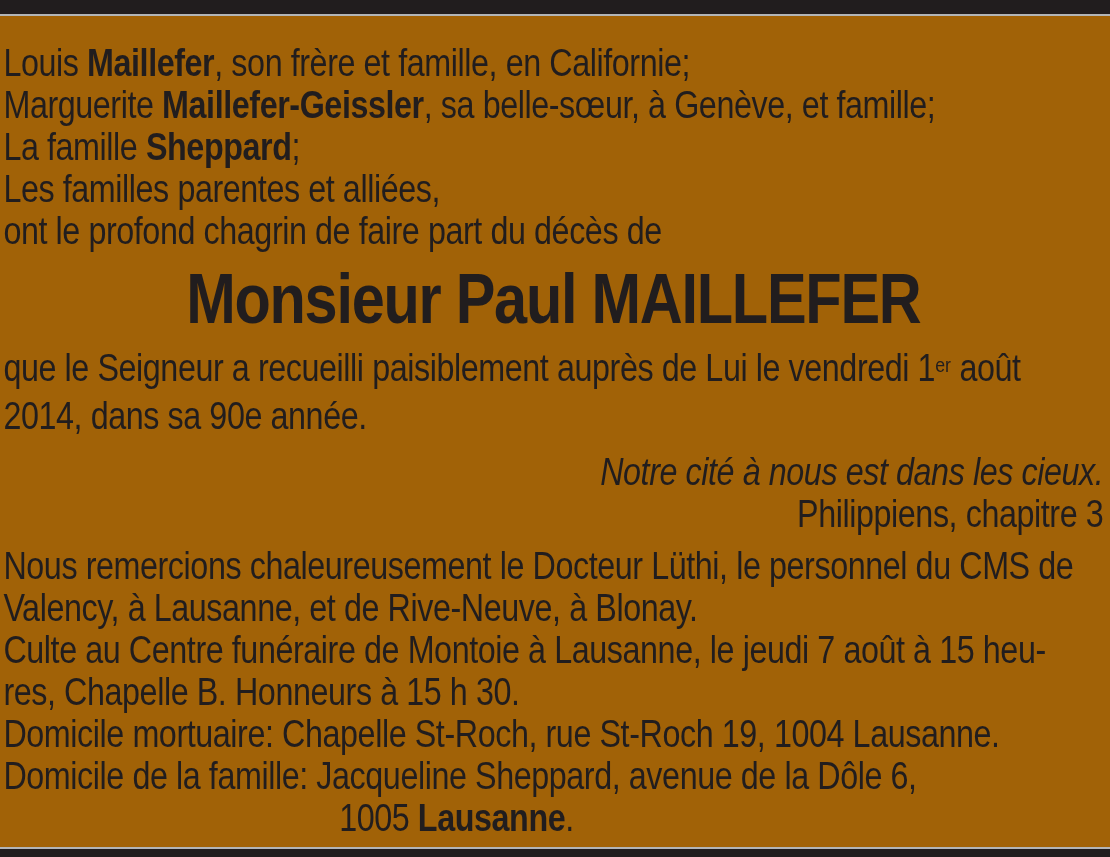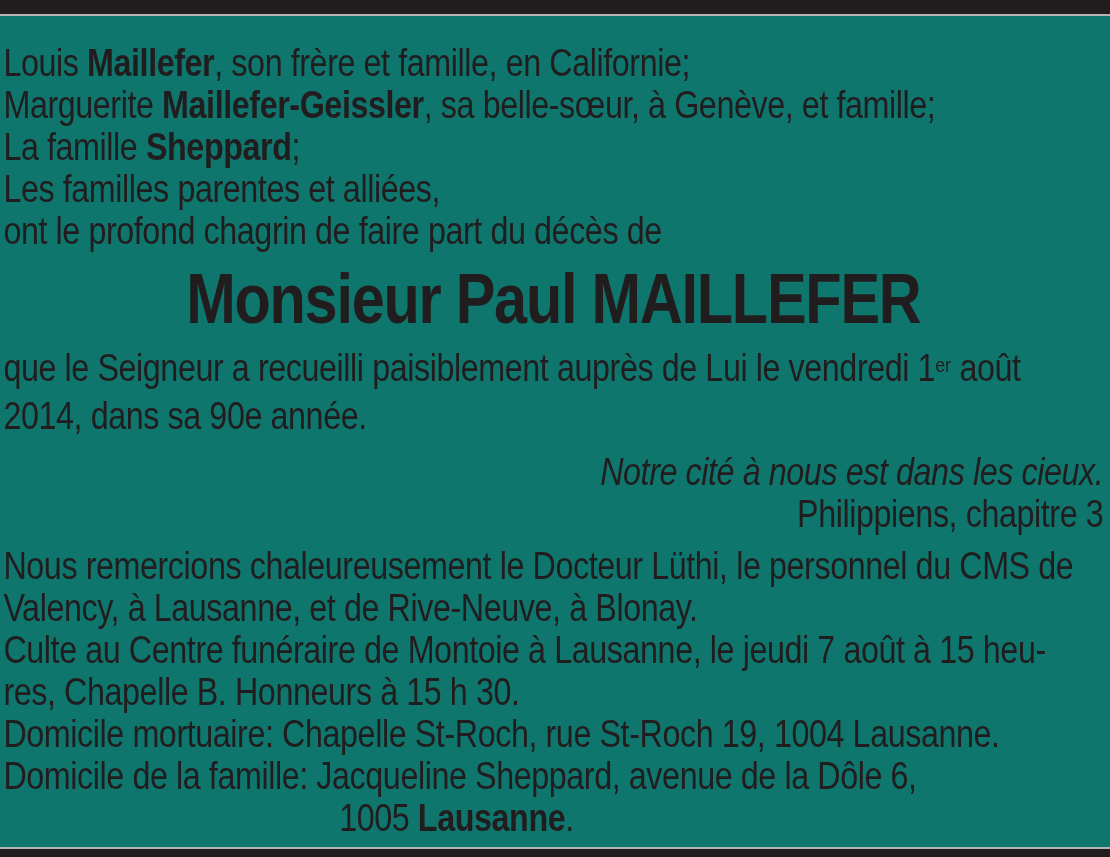--- a/index.html
+++ b/index.html
@@ -4,21 +4,21 @@
 <style>
   html, body {
     margin: 0;
     padding: 0;
     background: #ffffff;
   }
   .page {
     position: relative;
     width: 1110px;
     height: 857px;
-    background: #0f766e;
+    background: #a16207;
     overflow: hidden;
     font-family: "Liberation Sans", "DejaVu Sans", sans-serif;
     color: #211d1e;
   }
   .bar-top {
     position: absolute;
     top: 0; left: 0; right: 0;
     height: 14px;
     background: #211d1e;
   }

